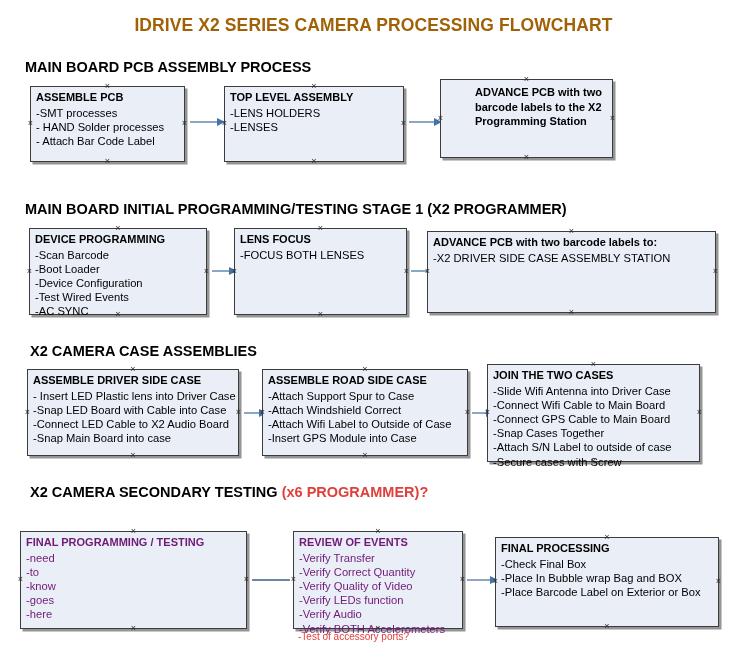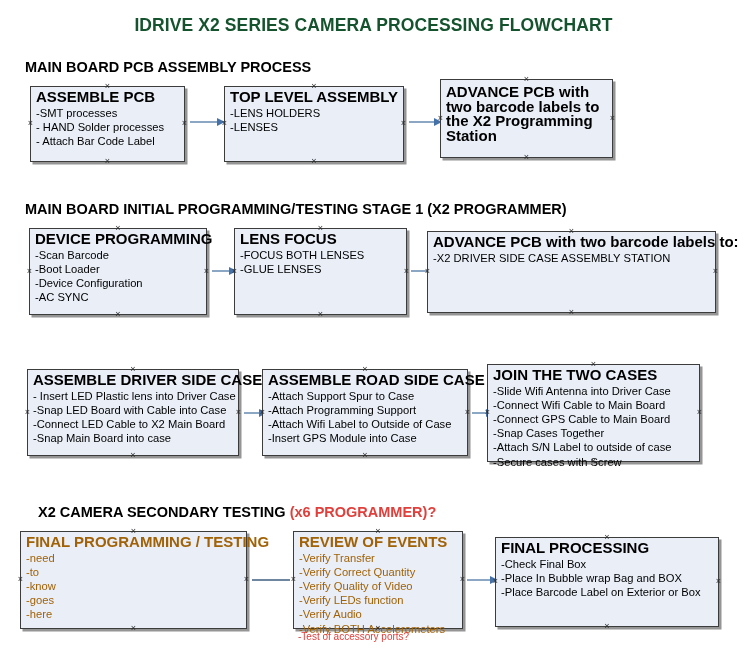--- a/index.html
+++ b/index.html
@@ -28,21 +28,21 @@
   
   .doc-title {
     position: absolute;
     left: 0;
     top: 15px;
     width: 747px;
     text-align: center;
     font-size: 17.5px;
     font-weight: bold;
     letter-spacing: 0.1px;
-    color: #14532d;
+    color: #a16207;
   }
   .section-title {
     position: absolute;
     font-size: 14.5px;
     font-weight: bold;
     color: #000;
     white-space: nowrap;
   }
   .section-title .accent {
     color: #e0403c;
@@ -52,37 +52,38 @@
   .node {
     position: absolute;
     box-sizing: border-box;
     background: #e9eef7;
     border: 1px solid #3c3c3c;
     box-shadow: 2.5px 2.5px 0 0 rgba(130,130,130,0.85);
     padding: 3px 4px 3px 5px;
     overflow: visible;
   }
   .node .node-title {
-    font-size: 15px;
+    font-size: 11px;
     font-weight: bold;
     line-height: 14.5px;
     white-space: nowrap;
     margin-bottom: 1px;
   }
   .node .node-title.multi {
     white-space: normal;
+    margin-left: 29px;
   }
   .node .node-line {
     font-size: 11.2px;
     line-height: 14.2px;
     white-space: nowrap;
   }
   .node.red .node-title,
   .node.red .node-line {
-    color: #a16207;
+    color: #701a75;
   }
 
   
   .handle {
     position: absolute;
     width: 7px;
     height: 7px;
     color: #2b2b2b;
     font-size: 9px;
     line-height: 7px;
@@ -171,75 +172,78 @@
 
   <div class="section-title" style="left:25px; top:201px;">
     <span>MAIN BOARD INITIAL PROGRAMMING/TESTING STAGE 1 (X2 PROGRAMMER)</span>
   </div>
 
   <div class="node" style="left:29px; top:228px; width:178px; height:87px;">
     <div class="node-title">DEVICE PROGRAMMING</div>
     <div class="node-line">-Scan Barcode</div>
     <div class="node-line">-Boot Loader</div>
     <div class="node-line">-Device Configuration</div>
+    <div class="node-line">-Test Wired Events</div>
     <div class="node-line">-AC SYNC</div>
     <span class="handle top">×</span>
     <span class="handle bottom">×</span>
     <span class="handle left">×</span>
     <span class="handle right">×</span>
   </div>
 
   <div class="connector" style="left:212px; top:270px; width:18px;">
     <span class="arrow-head"></span>
   </div>
 
   <div class="node" style="left:234px; top:228px; width:173px; height:87px;">
     <div class="node-title">LENS FOCUS</div>
     <div class="node-line">-FOCUS BOTH LENSES</div>
-    <div class="node-line">-GLUE LENSES</div>
     <span class="handle top">×</span>
     <span class="handle bottom">×</span>
     <span class="handle left">×</span>
     <span class="handle right">×</span>
   </div>
 
   <div class="connector" style="left:411px; top:270px; width:18px;">
     <span class="arrow-head"></span>
   </div>
 
   <div class="node" style="left:427px; top:231px; width:289px; height:82px;">
     <div class="node-title">ADVANCE PCB with two barcode labels to:</div>
     <div class="node-line">-X2 DRIVER  SIDE  CASE  ASSEMBLY STATION</div>
     <span class="handle top">×</span>
     <span class="handle bottom">×</span>
     <span class="handle left">×</span>
     <span class="handle right">×</span>
   </div>
 
+  <div class="section-title" style="left:30px; top:343px;">
+    <span>X2 CAMERA CASE ASSEMBLIES</span>
+  </div>
 
   <div class="node" style="left:27px; top:369px; width:212px; height:87px;">
     <div class="node-title">ASSEMBLE DRIVER SIDE CASE</div>
     <div class="node-line">- Insert LED Plastic lens into Driver Case</div>
     <div class="node-line">-Snap LED Board with Cable into Case</div>
-    <div class="node-line">-Connect LED Cable to X2 Main Board</div>
+    <div class="node-line">-Connect LED Cable to X2 Audio Board</div>
     <div class="node-line">-Snap Main Board into case</div>
     <span class="handle top">×</span>
     <span class="handle bottom">×</span>
     <span class="handle left">×</span>
     <span class="handle right">×</span>
   </div>
 
   <div class="connector" style="left:244px; top:412px; width:16px;">
     <span class="arrow-head"></span>
   </div>
 
   <div class="node" style="left:262px; top:369px; width:206px; height:87px;">
     <div class="node-title">ASSEMBLE ROAD SIDE CASE</div>
     <div class="node-line">-Attach Support Spur to Case</div>
-    <div class="node-line">-Attach Programming Support</div>
+    <div class="node-line">-Attach Windshield Correct</div>
     <div class="node-line">-Attach Wifi Label to Outside of Case</div>
     <div class="node-line">-Insert GPS Module into Case</div>
     <span class="handle top">×</span>
     <span class="handle bottom">×</span>
     <span class="handle left">×</span>
     <span class="handle right">×</span>
   </div>
 
   <div class="connector" style="left:472px; top:412px; width:15px;">
     <span class="arrow-head"></span>
@@ -252,21 +256,21 @@
     <div class="node-line">-Connect GPS Cable to Main Board</div>
     <div class="node-line">-Snap Cases Together</div>
     <div class="node-line">-Attach S/N Label to outside of case</div>
     <div class="node-line">-Secure cases with Screw</div>
     <span class="handle top">×</span>
     <span class="handle bottom">×</span>
     <span class="handle left">×</span>
     <span class="handle right">×</span>
   </div>
 
-  <div class="section-title" style="left:30px; top:504px;margin-left:8px;">
+  <div class="section-title" style="left:30px; top:484px;">
     <span>X2 CAMERA SECONDARY TESTING </span><span class="accent">(x6 PROGRAMMER)?</span>
   </div>
 
   <div class="node red" style="left:20px; top:531px; width:227px; height:98px;">
     <div class="node-title">FINAL PROGRAMMING / TESTING</div>
     <div class="node-line">-need</div>
     <div class="node-line">-to</div>
     <div class="node-line">-know</div>
     <div class="node-line">-goes</div>
     <div class="node-line">-here</div>

